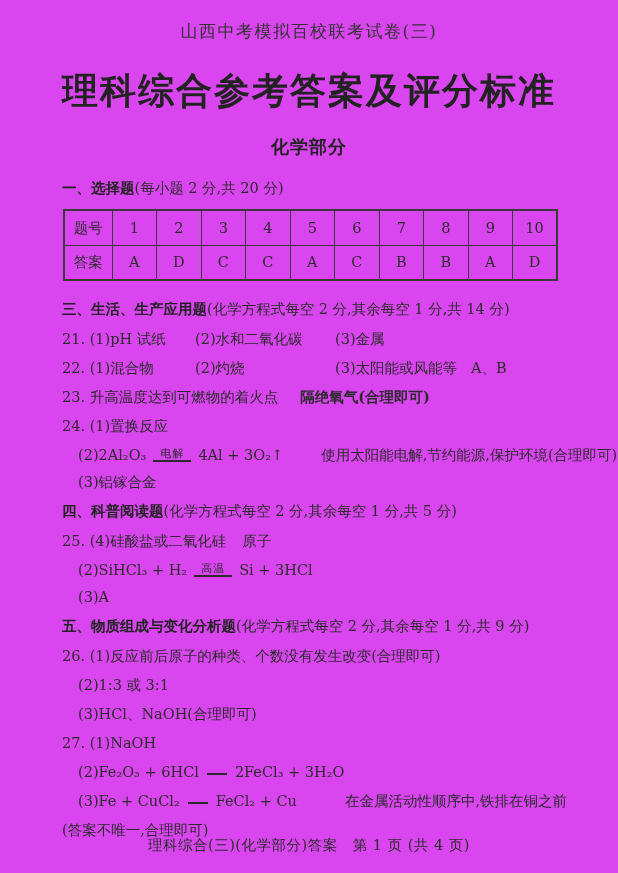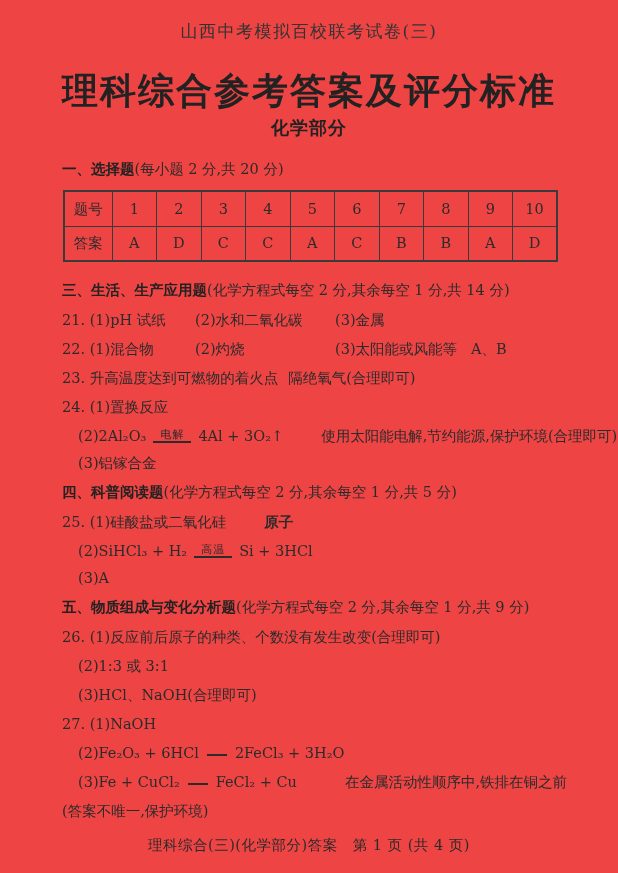--- a/index.html
+++ b/index.html
@@ -1,21 +1,21 @@
 <!DOCTYPE html>
 <html><head>
 <meta charset="utf-8">
 <style>
   * { box-sizing: border-box; }
   html, body { margin: 0; padding: 0; background: #ffffff; }
   .page {
     position: relative;
     width: 618px;
     height: 873px;
-    background: #ef4444;
+    background: #d946ef;
     color: #2b2b2b;
     font-family: "DejaVu Serif", "Liberation Serif", serif;
     overflow: hidden;
   }
   .title1 {
     padding-top: 20px;
     text-align: center;
     font-size: 17px;
     letter-spacing: 1.5px;
     color: #333333;
@@ -23,20 +23,21 @@
   .title2 {
     margin-top: 24px;
     text-align: center;
     font-size: 36px;
     font-weight: bold;
     letter-spacing: 2px;
     font-family: "DejaVu Sans", "Liberation Sans", sans-serif;
     color: #222222;
   }
   .title3 {
+    margin-top: 19px;
     text-align: center;
     font-size: 18px;
     font-weight: bold;
     letter-spacing: 1px;
     font-family: "DejaVu Sans", "Liberation Sans", sans-serif;
     color: #222222;
   }
   .content {
     margin-top: 20px;
     padding: 0 61px 0 62px;
@@ -65,23 +66,23 @@
     font-size: 14.5px;
     padding: 0;
   }
   table.answer-table { border: 2px solid #3a3a3a; }
   table.answer-table td.lbl { width: 48px; font-size: 14.5px; }
 
   .line { margin-bottom: 11px; white-space: nowrap; }
   .indent { padding-left: 16px; }
   .c1 { display: inline-block; width: 133px; }
   .c2 { display: inline-block; width: 140px; }
-  .gap18 { margin-left: 10px; }
+  .gap18 { margin-left: 22px; font-weight: bold; }
   .gap14 { margin-left: 14px; }
-  .gap26 { margin-left: 38px; font-weight: bold; }
+  .gap26 { margin-left: 16px; }
 
   .eq-line {
     display: flex;
     align-items: center;
     margin-bottom: 9px;
     white-space: nowrap;
   }
   .eqsign {
     display: inline-flex;
     flex-direction: column;
@@ -192,21 +193,21 @@
       <span class="note-24">使用太阳能电解,节约能源,保护环境(合理即可)</span>
     </div>
 
     <div class="line indent">(3)铝镓合金</div>
 
     <div class="sec-heading">
       <span class="hb">四、科普阅读题</span><span class="hr">(化学方程式每空 2 分,其余每空 1 分,共 5 分)</span>
     </div>
 
     <div class="line">
-      <span>25. (1)硅酸盐或二氧化硅</span><span class="gap26">原子</span>
+      <span>25. (4)硅酸盐或二氧化硅</span><span class="gap26">原子</span>
     </div>
 
     <div class="eq-line indent">
       <span>(2)SiHCl₃ + H₂</span>
       <span class="eqsign">
         <span class="cond">高温</span>
         <span class="dbar"></span>
       </span>
       <span>Si + 3HCl</span>
     </div>
@@ -223,19 +224,19 @@
     <div class="line">27. (1)NaOH</div>
 
     <div class="line indent">
       <span>(2)Fe₂O₃ + 6HCl</span><span class="dbar-plain"></span><span>2FeCl₃ + 3H₂O</span>
     </div>
 
     <div class="line indent">
       <span>(3)Fe + CuCl₂</span><span class="dbar-plain"></span><span>FeCl₂ + Cu</span><span class="note-27">在金属活动性顺序中,铁排在铜之前</span>
     </div>
 
-    <div class="line">(答案不唯一,保护环境)</div>
+    <div class="line">(答案不唯一,合理即可)</div>
 
   </div>
 
   <div class="footer">理科综合(三)(化学部分)答案　第 1 页 (共 4 页)</div>
 
 </div>
 
 </body></html>

